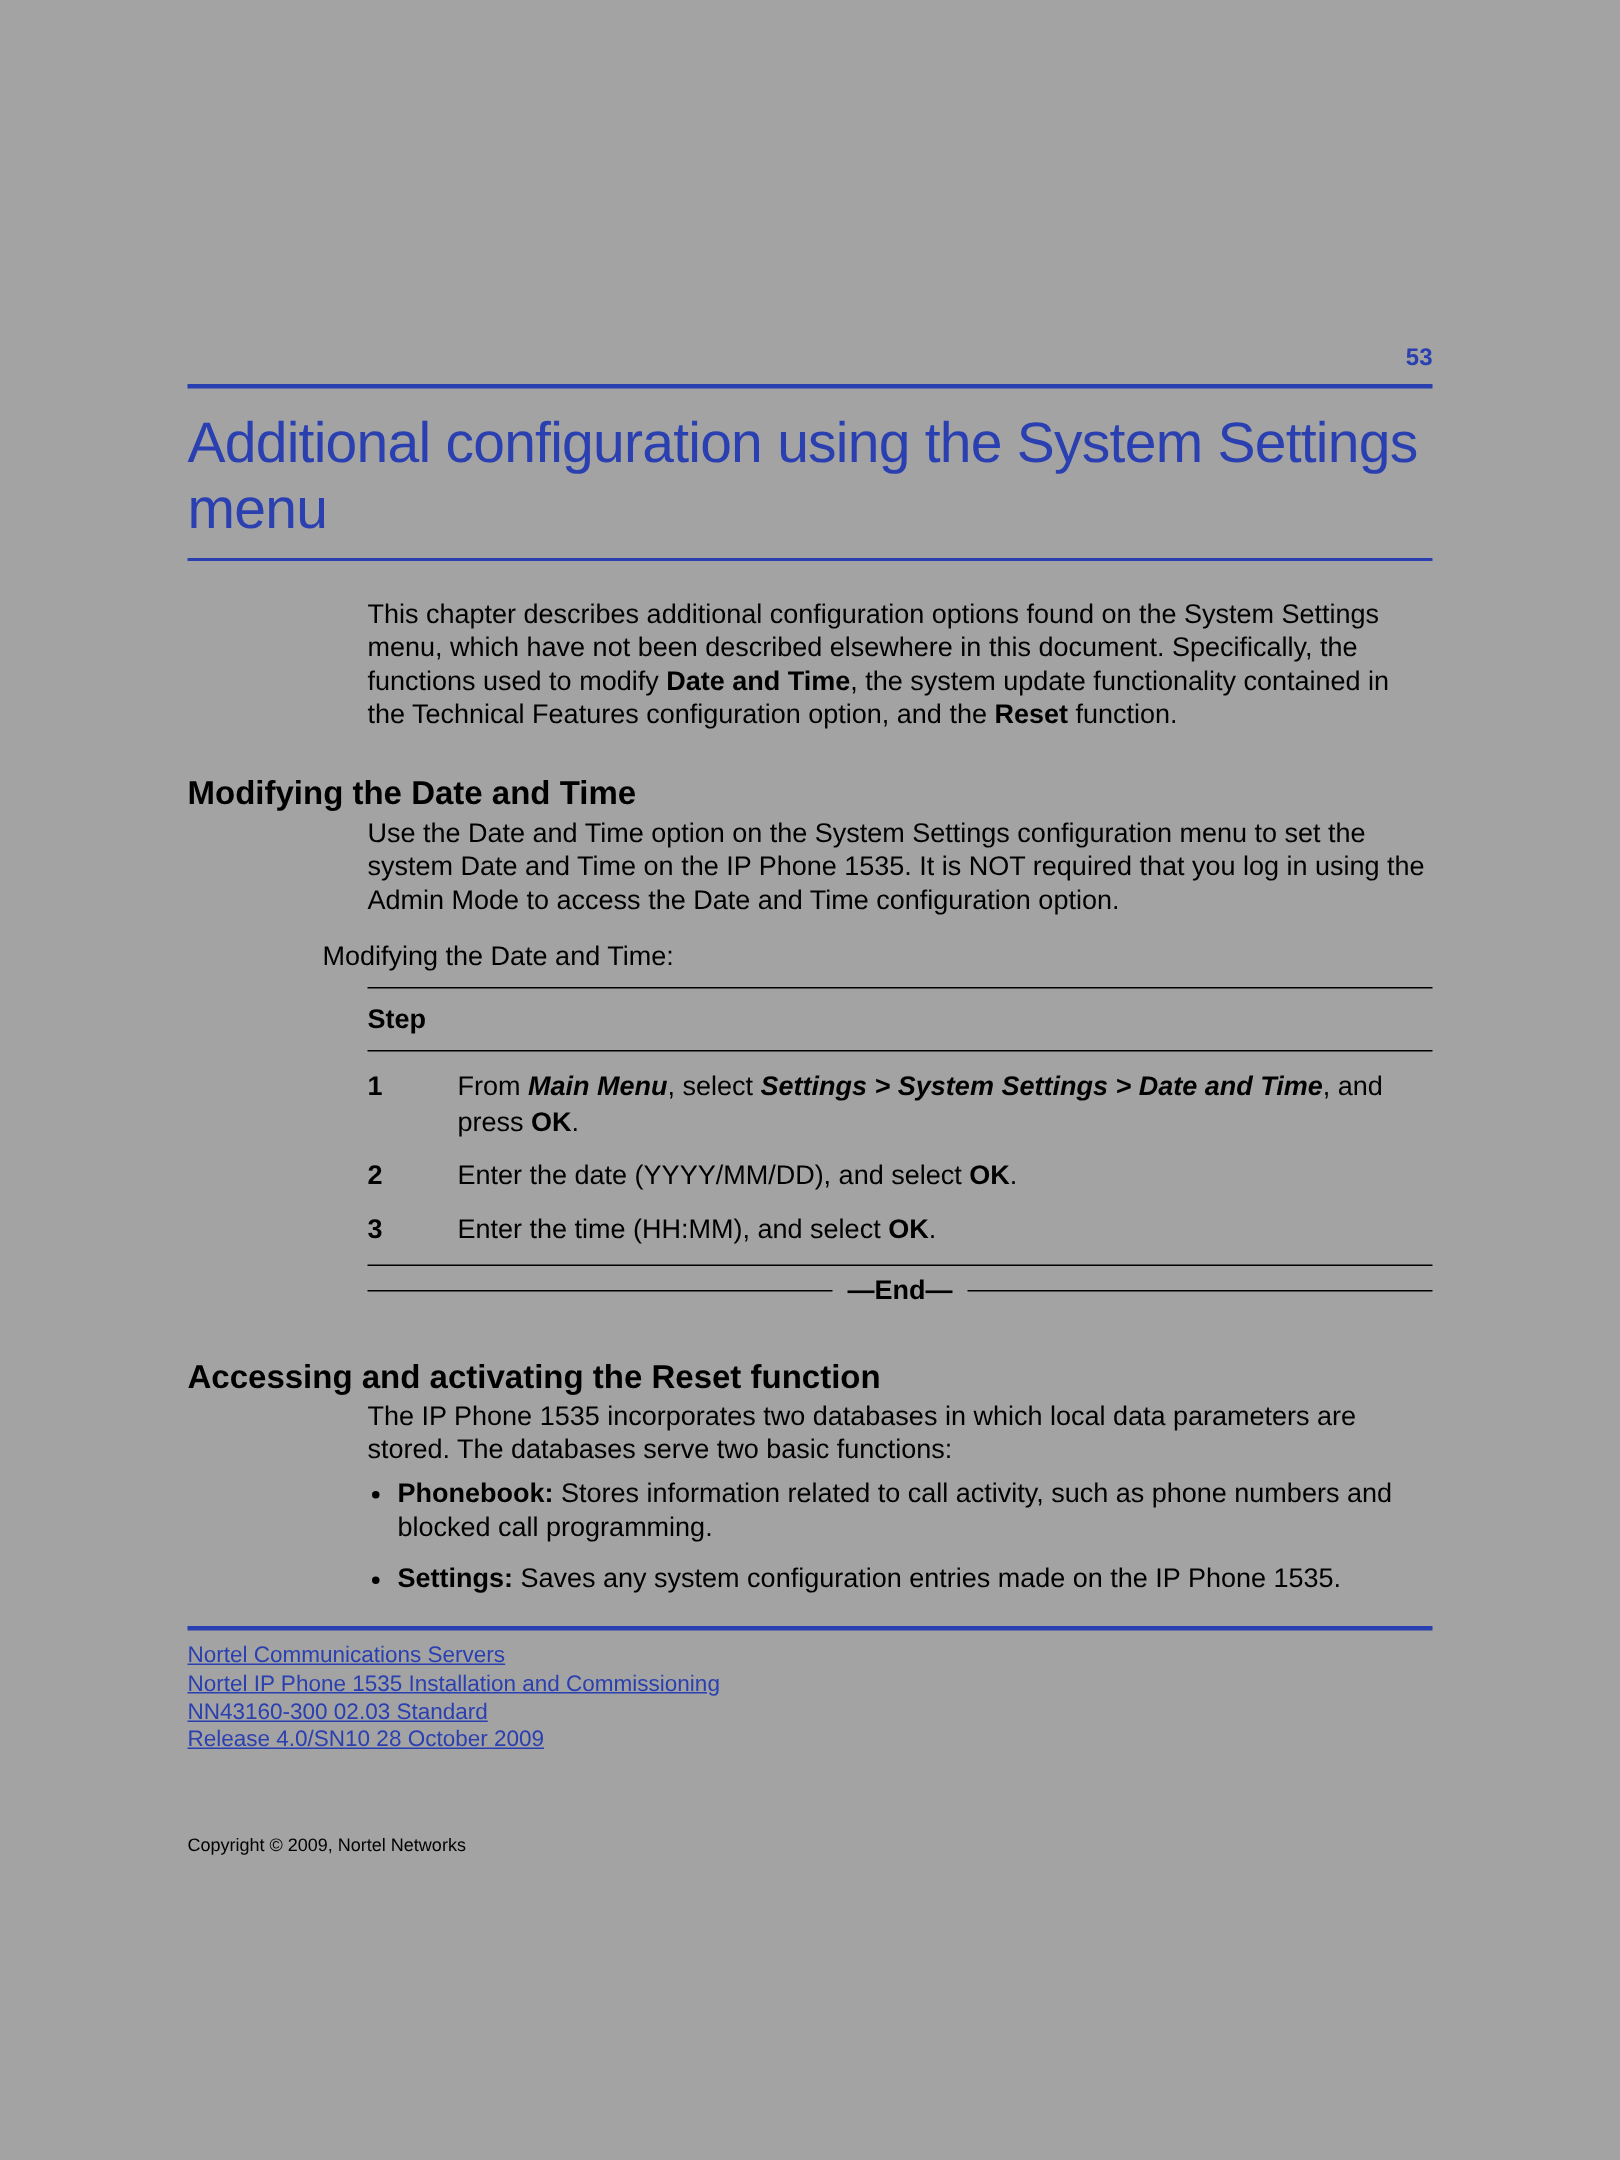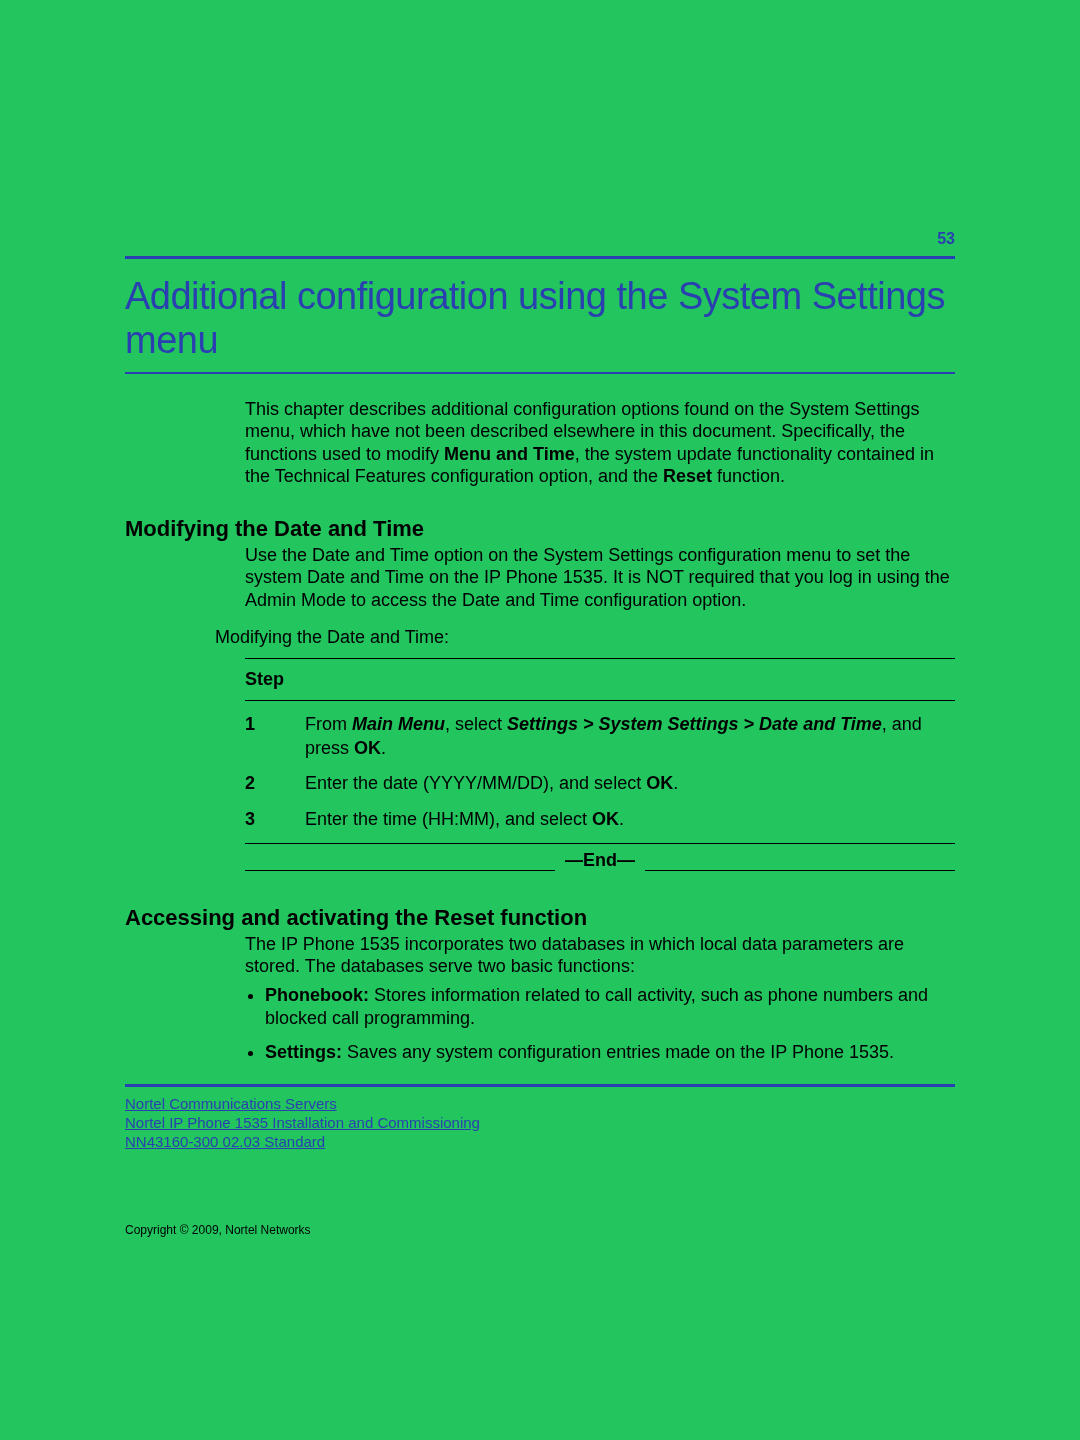--- a/index.html
+++ b/index.html
@@ -6,21 +6,21 @@
     margin: 0;
     padding: 0;
     background: #ffffff;
     font-family: Arial, Helvetica, sans-serif;
     color: #000000;
   }
   .page {
     width: 1080px;
     height: 1440px;
     position: relative;
-    background: #22c55e;
+    background: #a3a3a3;
     padding-top: 230px;
     box-sizing: border-box;
   }
   .content {
     margin-left: 125px;
     margin-right: 125px;
   }
   .page-number {
     text-align: right;
     color: #2a3fb0;
@@ -96,21 +96,21 @@
   }
   .step-num {
     width: 60px;
     font-weight: bold;
   }
   .step-action {
     flex: 1;
   }
   .end-line {
     display: flex;
-    align-items: flex-end;
+    align-items: center;
     margin: 6px 0 34px 0;
   }
   .end-line .bar {
     flex: 1;
     border-top: 1.5px solid #000;
   }
   .end-line .end-label {
     padding: 0 10px;
     font-weight: bold;
     font-size: 18px;
@@ -152,21 +152,21 @@
   <div class="content">
 
     <div class="page-number">53</div>
     <div class="rule-thick"></div>
 
     <h1 class="title">Additional configuration using the System Settings menu</h1>
 
     <div class="rule-thin"></div>
 
     <div class="intro">
-      <span>This chapter describes additional configuration options found on the System Settings menu, which have not been described elsewhere in this document. Specifically, the functions used to modify </span><b>Menu and Time</b><span>, the system update functionality contained in the Technical Features configuration option, and the </span><b>Reset</b><span> function.</span>
+      <span>This chapter describes additional configuration options found on the System Settings menu, which have not been described elsewhere in this document. Specifically, the functions used to modify </span><b>Date and Time</b><span>, the system update functionality contained in the Technical Features configuration option, and the </span><b>Reset</b><span> function.</span>
     </div>
 
     <h2 class="section">Modifying the Date and Time</h2>
     <div class="section-body">Use the Date and Time option on the System Settings configuration menu to set the system Date and Time on the IP Phone 1535. It is NOT required that you log in using the Admin Mode to access the Date and Time configuration option.</div>
     <div class="proc-label">Modifying the Date and Time:</div>
 
     <div class="steps-wrap">
       <div class="hr-line"></div>
       <div class="steps-header">
         <div class="col-step">Step</div>
@@ -215,17 +215,18 @@
           <b>Settings:</b><span> Saves any system configuration entries made on the IP Phone 1535.</span>
         </li>
       </ul>
     </div>
 
     <div class="footer-rule"></div>
     <div class="footer-block">
       <div>Nortel Communications Servers</div>
       <div>Nortel IP Phone 1535 Installation and Commissioning</div>
       <div>NN43160-300   02.03   Standard</div>
+      <div>Release 4.0/SN10   28 October 2009</div>
     </div>
 
   </div>
   <div class="footer-copy">Copyright © 2009, Nortel Networks</div>
 </div>
 
 </body></html>

